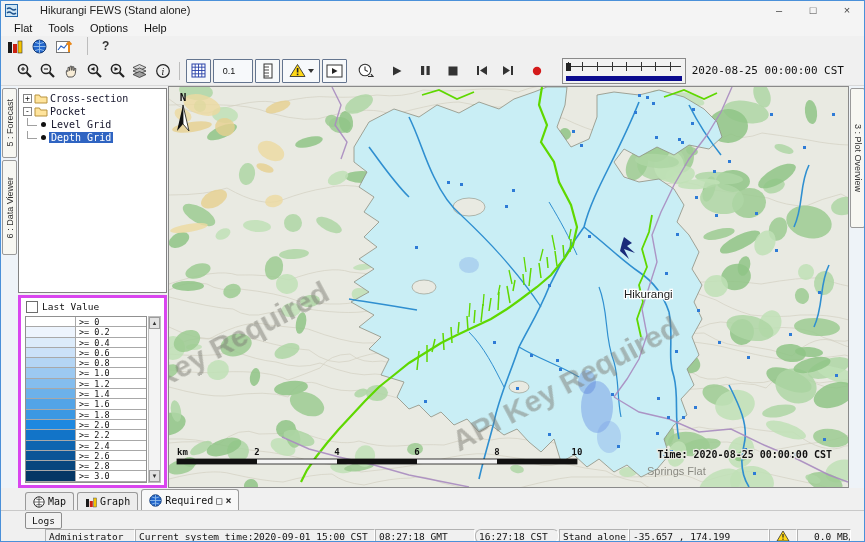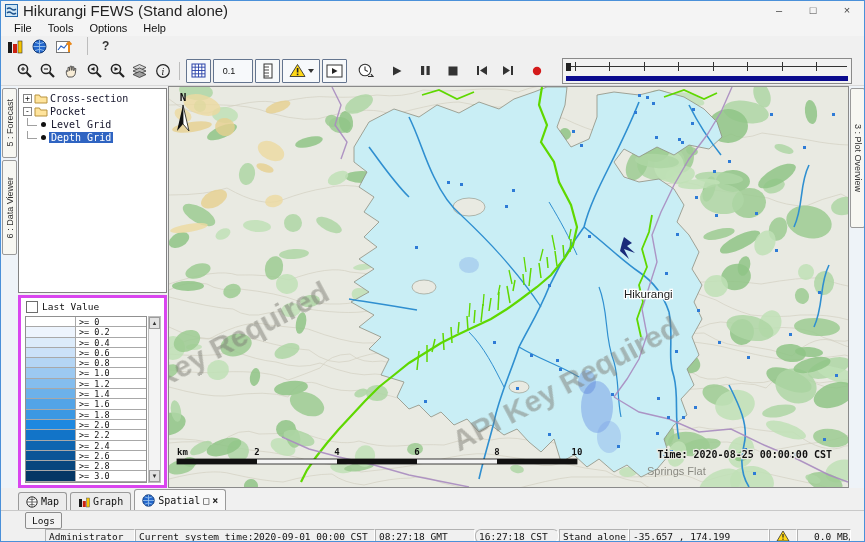--- a/index.html
+++ b/index.html
@@ -3,21 +3,21 @@
 <meta charset="utf-8">
 <style>
   html,body{margin:0;padding:0;}
   body{width:865px;height:542px;position:relative;background:#f0f0f0;
        font-family:"Liberation Sans",sans-serif;font-size:11px;color:#111;
        border:1px solid #4a90d9;box-sizing:border-box;overflow:hidden;}
   .mono{font-family:"DejaVu Sans Mono",monospace;}
   
   #titlebar{position:absolute;left:0;top:0;width:100%;height:18px;background:#f4f4f4;
             display:flex;align-items:center;padding-left:4px;box-sizing:border-box;}
-  #titlebar .title{margin-left:5px;font-size:15px;color:#222;}
+  #titlebar .title{margin-left:22px;font-size:11px;color:#222;}
   #wincontrols{margin-left:auto;display:flex;height:100%;}
   #wincontrols .wc{width:34px;height:100%;display:flex;align-items:center;justify-content:center;
                    font-size:11px;color:#444;}
   
   #menubar{position:absolute;left:0;top:18px;width:100%;height:17px;background:#f4f4f4;
            display:flex;align-items:center;gap:2px;padding-left:6px;box-sizing:border-box;}
   .menuitem{padding:1px 7px;}
   
   #toolbar1{position:absolute;left:0;top:35px;width:100%;height:20px;background:#f0f0f0;
             display:flex;align-items:center;gap:9px;padding-left:6px;box-sizing:border-box;}
@@ -74,21 +74,21 @@
   #legend-scroll{position:absolute;right:3px;top:18px;bottom:2px;width:13px;background:#f3f3f3;
                  border:1px solid #bdbdbd;box-sizing:border-box;display:flex;flex-direction:column;
                  justify-content:space-between;align-items:center;}
   .sarrow{width:11px;height:12px;background:#e3e3e3;border:1px solid #9d9d9d;box-sizing:border-box;
           font-size:6px;line-height:10px;text-align:center;color:#333;}
   
   #mapwrap{position:absolute;left:167px;top:0;width:681px;height:402px;border:1px solid #8a8a8a;
            box-sizing:border-box;background:#e9eae2;}
   
   #tabsrow{position:absolute;left:0;top:487px;width:100%;height:22px;display:flex;align-items:flex-end;
-           padding-left:17px;box-sizing:border-box;gap:3px;}
+           padding-left:24px;box-sizing:border-box;gap:3px;}
   .btab{height:17px;display:flex;align-items:center;gap:3px;padding:0 7px;background:#ececec;
         border:1px solid #9a9a9a;border-bottom:none;border-radius:3px 3px 0 0;
         font-family:"DejaVu Sans Mono",monospace;font-size:10px;}
   .btab.active{height:20px;background:#f8f8f8;}
   .btab .wc2{font-size:10px;color:#222;font-weight:bold;}
   
   #logsrow{position:absolute;left:0;top:509px;width:100%;height:19px;border-top:1px solid #c9c9c9;
            display:flex;align-items:center;padding-left:24px;box-sizing:border-box;}
   #logsbtn{height:15px;padding:0 6px;background:#f2f2f2;border:1px solid #8d8d8d;border-radius:2px;
            font-family:"DejaVu Sans Mono",monospace;font-size:9.5px;display:flex;align-items:center;}
@@ -110,21 +110,21 @@
   </svg>
   <span class="title">Hikurangi FEWS  (Stand alone)</span>
   <div id="wincontrols">
     <span class="wc">–</span>
     <span class="wc">□</span>
     <span class="wc">×</span>
   </div>
 </div>
 
 <div id="menubar">
-  <span class="menuitem">File</span>
+  <span class="menuitem">Flat</span>
   <span class="menuitem">Tools</span>
   <span class="menuitem">Options</span>
   <span class="menuitem">Help</span>
 </div>
 
 <div id="toolbar1">
   <svg width="16" height="15">
     <rect x="1" y="3" width="4" height="11" fill="#1a1a1a"></rect>
     <rect x="6" y="5" width="4" height="9" fill="#cc2211"></rect>
     <rect x="11" y="2" width="4" height="12" fill="#f5c400" stroke="#333" stroke-width="0.6"></rect>
@@ -267,20 +267,21 @@
       <div class="tick" style="left:16%"></div>
     <div class="tick" style="left:28%"></div>
       <div class="tick" style="left:40%"></div>
     <div class="tick" style="left:52%"></div>
       <div class="tick" style="left:64%"></div>
     <div class="tick" style="left:76%"></div>
       <div class="tick" style="left:88%"></div>
     <div class="handle"></div>
     <div class="navy"></div>
   </div>
+  <span id="datetime" class="mono">2020-08-25 00:00:00 CST</span>
 </div>
 
 <div id="main">
 
   <div class="vstrip" id="lstrip">
     <div class="vtab left" style="height:70px;">
       <span>5 : Forecast</span>
       </div>
     <div class="vtab left" style="height:95px;">
       <span>6 : Data Viewer</span>
@@ -781,33 +782,33 @@
         <rect x="4.8" y="5" width="3" height="6" fill="#cc2211"></rect>
       <rect x="8.6" y="2" width="3" height="9" fill="#f5c400" stroke="#555" stroke-width="0.5"></rect>
       </svg>
     <span>Graph</span>
   </div>
   <div class="btab active">
     <svg width="13" height="13">
       <circle cx="6.5" cy="6.5" r="5.7" fill="#2266cc" stroke="#123a77"></circle>
       <path d="M1 6.5 H12 M6.5 0.8 V12.2 M2.5 2.8 Q6.5 5.4 10.5 2.8 M2.5 10.2 Q6.5 7.6 10.5 10.2" stroke="#9cc4ee" stroke-width="0.8" fill="none"></path>
       </svg>
-    <span>Spatial</span>
+    <span>Required</span>
     <span class="wc2">□</span>
     <span class="wc2">×</span>
   </div>
 </div>
 
 <div id="logsrow">
   <div id="logsbtn">Logs</div>
 </div>
 
 <div id="statusbar">
   <div class="scell" style="width:90px;margin-left:44px;">Administrator</div>
-  <div class="scell" style="width:240px;">Current system time:2020-09-01 00:00 CST</div>
+  <div class="scell" style="width:240px;">Current system time:2020-09-01 15:00 CST</div>
   <div class="scell" style="width:100px;">08:27:18 GMT</div>
   <div class="scell" style="width:84px;border-radius:6px;">16:27:18 CST</div>
   <div class="scell" style="width:70px;">Stand alone</div>
   <div class="scell" style="width:140px;">-35.657 , 174.199</div>
   <div class="scell" style="width:28px;justify-content:center;">
     <svg width="14" height="12">
       <path d="M7 1 L13 11 L1 11 Z" fill="#ffd817" stroke="#333" stroke-width="0.8"></path>
       <rect x="6.4" y="4" width="1.2" height="3.6" fill="#222"></rect>
         <rect x="6.4" y="8.6" width="1.2" height="1.2" fill="#222"></rect>
       </svg>

